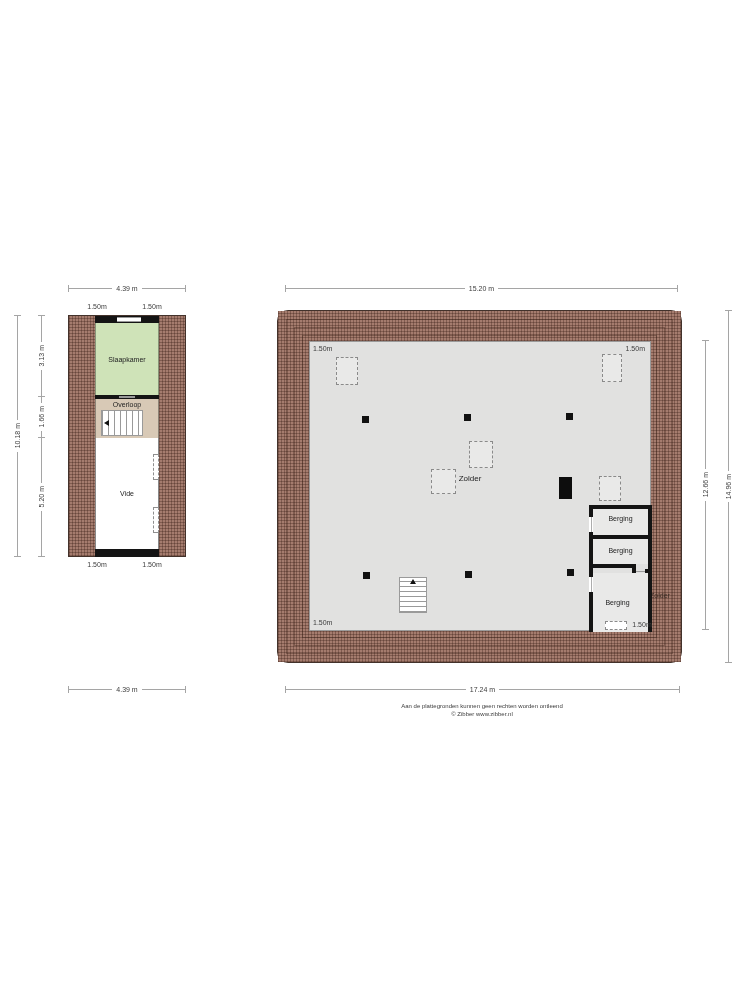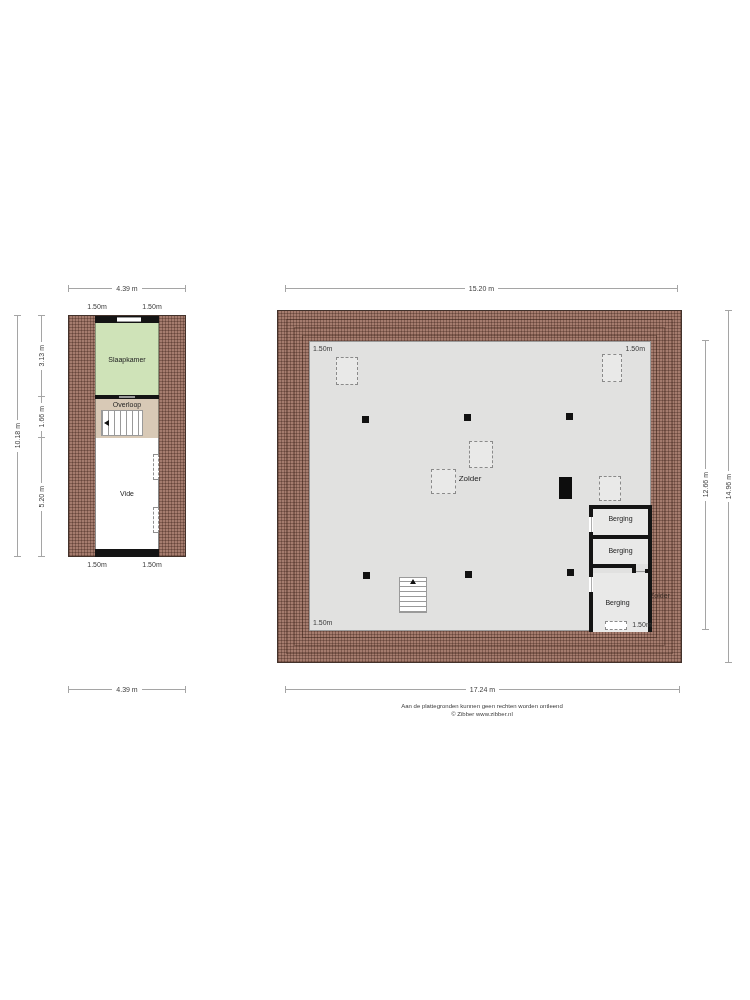--- a/index.html
+++ b/index.html
@@ -153,21 +153,21 @@
   </div>
 
   <div class="dim-h" style="left:285px;top:284px;width:393px;">
     <span class="tick"></span>
       <span class="ln"></span>
     <span class="lbl">15.20 m</span>
     <span class="ln"></span>
       <span class="tick"></span>
   </div>
 
-  <div class="building" style="left:277px;top:310px;width:405px;height:353px;">
+  <div class="building" style="left:277px;top:310px;width:405px;height:353px;border-radius:11px;">
     <div class="roof-full"></div>
     <div class="contour" style="left:8px;top:8px;right:8px;bottom:8px;"></div>
     <div class="contour" style="left:16px;top:16px;right:16px;bottom:16px;"></div>
     <div class="contour" style="left:24px;top:24px;right:24px;bottom:24px;"></div>
 
     <span class="roof-lbl" style="left:366px;top:281px;width:32px;">Zolder</span>
 
     <div class="floor" style="left:31px;top:30px;width:342px;height:290px;">
 
       <span class="mlabel" style="left:3px;top:3px;text-align:left;">1.50m</span>

